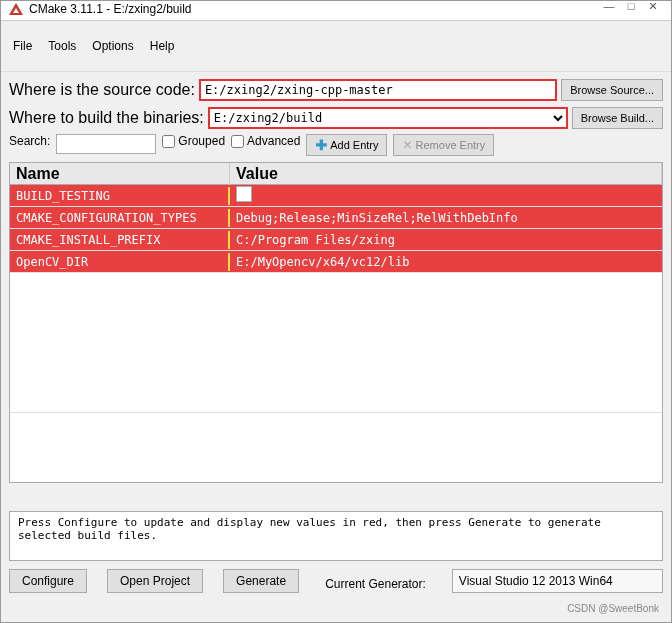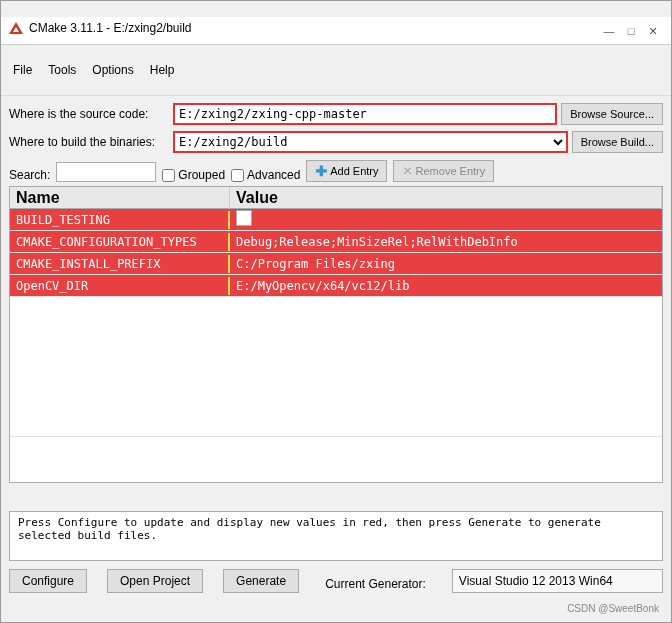--- a/index.html
+++ b/index.html
@@ -17,24 +17,23 @@
       background: #f0f0f0;
       border: 1px solid #999;
       display: flex;
       flex-direction: column;
     }
     .title-bar {
       background: #fff;
       border-bottom: 1px solid #ccc;
       padding: 4px 8px;
       display: flex;
-      align-items: flex-start;
+      align-items: flex-end;
       justify-content: space-between;
-      height: 28px;
-      margin-top: 16px;
+      height: 20px;
     }
     .title-bar-left {
       display: flex;
       align-items: center;
       gap: 6px;
     }
     .title-text {
       font-size: 12px;
       color: #000;
     }
@@ -75,21 +74,21 @@
       gap: 4px;
       overflow: hidden;
     }
     .form-row {
       display: flex;
       align-items: center;
       gap: 4px;
       height: 24px;
     }
     .form-label {
-      font-size: 12px;
+      font-size: 16px;
       color: #000;
       white-space: nowrap;
       min-width: 160px;
     }
     .form-input {
       flex: 1;
       height: 22px;
       border: 2px solid #e63030;
       padding: 1px 4px;
       font-size: 12px;
@@ -118,21 +117,21 @@
       height: 22px;
       border: 2px solid #e63030;
       font-family: monospace;
       font-size: 12px;
       background: #fff;
       color: #000;
       padding: 1px 0;
     }
     .search-row {
       display: flex;
-      align-items: flex-end;
+      align-items: flex-start;
       gap: 6px;
       height: 24px;
     }
     .search-label {
       font-size: 12px;
       color: #000;
     }
     .search-input {
       width: 100px;
       height: 20px;

